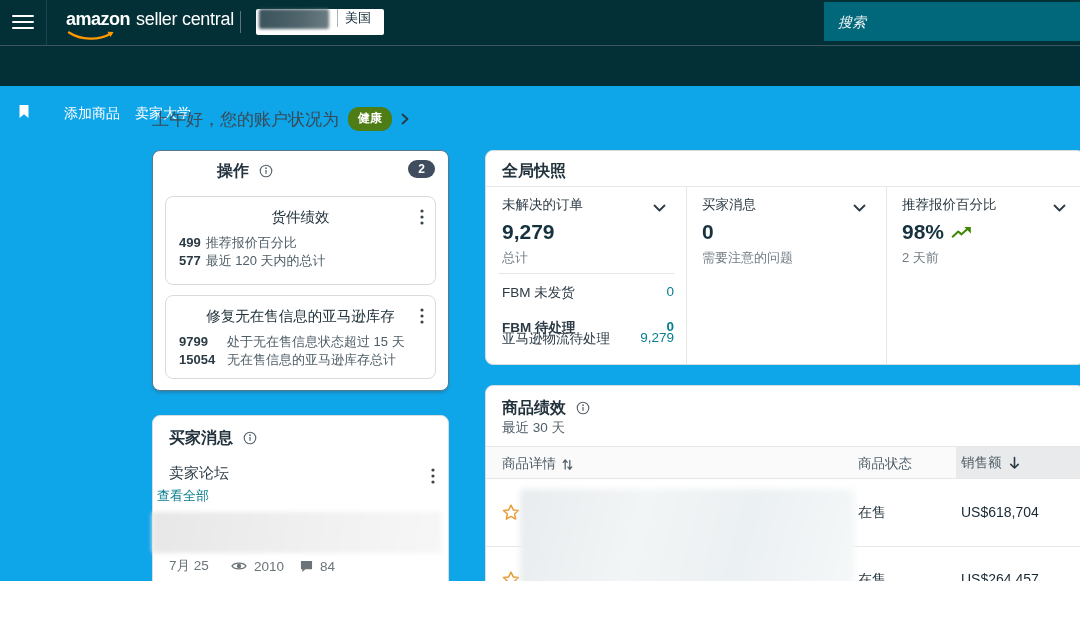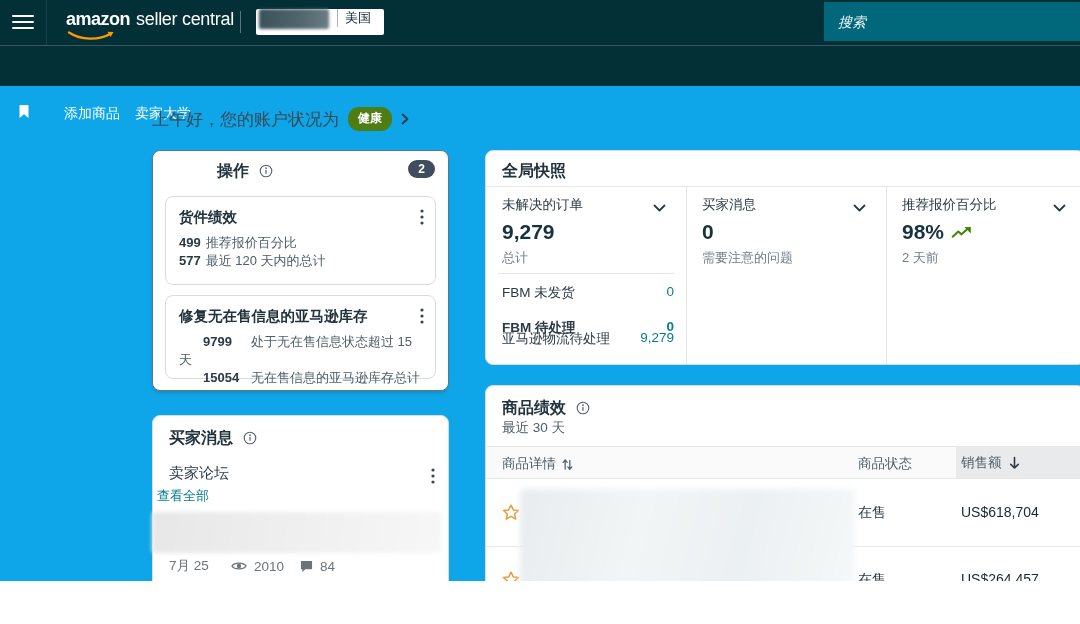--- a/index.html
+++ b/index.html
@@ -44,24 +44,24 @@
   .kebab { position:absolute; cursor:pointer; }
   
   .actions-card { left:152px; top:150px; width:297px; height:241px; border:1px solid #567a8b;
     box-shadow:0 3px 3px -1px rgba(55,85,105,.35); }
   .actions-head { position:absolute; left:16px; top:10px;margin-left:48px; }
   .badge-count { position:absolute; right:13px; top:9px; background:#3f4d5e; color:#fff; font-size:12px; font-weight:bold;
     min-width:27px; height:18px; border-radius:9px; display:flex; align-items:center; justify-content:center; }
   .action-item { position:absolute; left:12px; width:271px; border:1px solid #d8dcdc; border-radius:8px; padding:11px 13px; cursor:pointer; }
   .action-item.a0 { top:45px; height:89px; }
   .action-item.a1 { top:144px; height:84px; }
-  .action-title { font-size:14.5px; font-weight:bold; color:#22333d; margin-bottom:7px; }
+  .action-title { font-size:14.5px; font-weight:normal; color:#22333d; margin-bottom:7px;text-align:center; }
   .stat-line { font-size:13px; color:#4e5d66; line-height:18px; }
   .stat-value { display:inline-block; font-weight:bold; color:#2b3a44; margin-right:5px; }
-  .a1 .stat-value { min-width:43px;margin-left:24px; }
+  .a1 .stat-value { min-width:43px; }
   .action-item .kebab { right:11px; top:12px; }
   
   .messages-card { left:152px; top:415px; width:297px; height:230px; }
   .messages-head { position:absolute; left:16px; top:12px; }
   .forum-title { position:absolute; left:16px; top:48px; font-size:15px; color:#2b3a44; }
   .view-all { position:absolute; left:4px; top:71px; font-size:13px; color:#077d8f; cursor:pointer; }
   .messages-card .kebab { right:13px; top:52px; }
   .post-blur { position:absolute; border-radius:2px; filter:blur(2px); cursor:pointer;
     background:linear-gradient(100deg,#e7e7e7 0%,#f0f0f0 55%,#f7f7f7 100%); }
   .post-blur.p0 { left:-1px; top:96px; width:290px; height:41px; }

